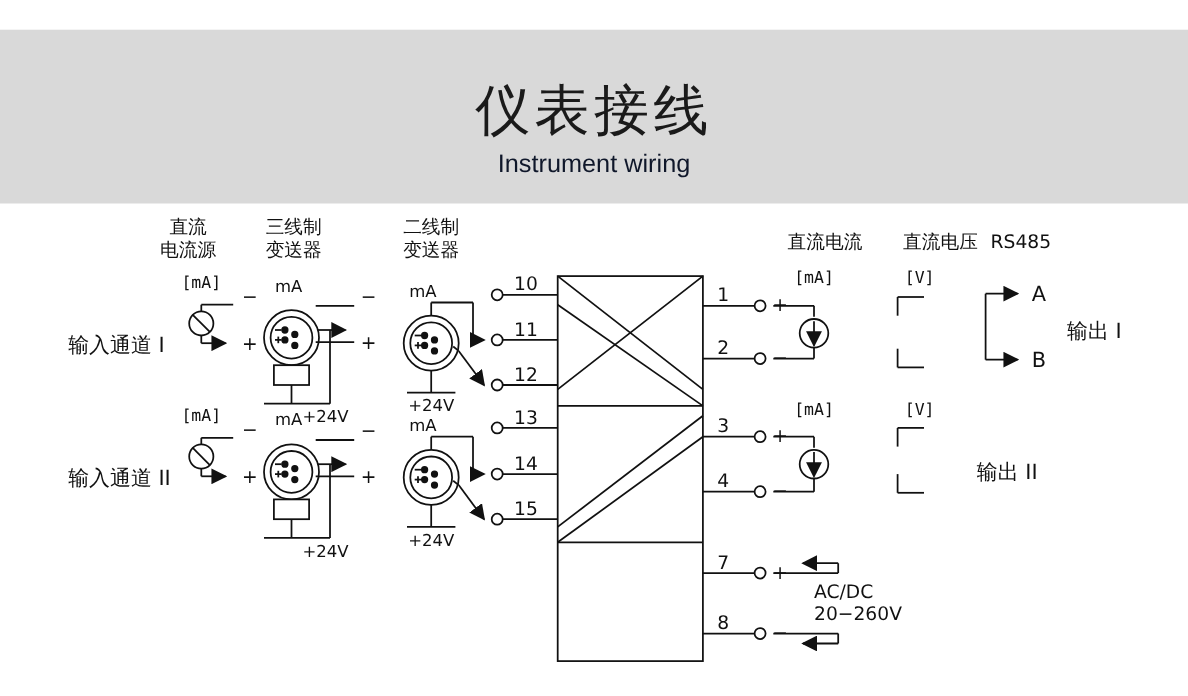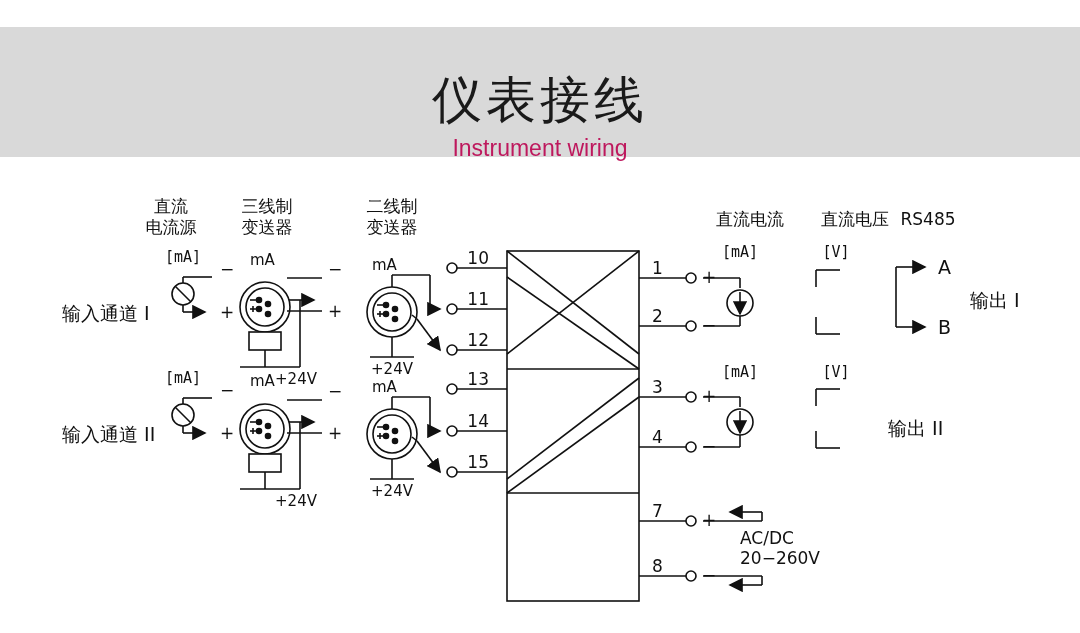--- a/index.html
+++ b/index.html
@@ -4,37 +4,37 @@
 <style>
   html,body{margin:0;padding:0;}
   body{
     width:1080px;height:633px;
     background:#ffffff;
     font-family:"Liberation Sans", sans-serif;
     position:relative;
     overflow:hidden;
   }
   #header{
-    position:absolute;left:0;top:27px;width:1080px;height:130px;
+    position:absolute;left:0;top:27px;width:1080px;height:158px;
     background:#d9d9d9;
   }
   #title-cn{
     position:absolute;left:0;top:40px;width:1080px;
     text-align:center;
     font-size:50px;
     letter-spacing:4px;
     color:#1a1a1a;
     font-family:"DejaVu Sans", sans-serif;
     font-weight:500;
   }
   #title-en{
     position:absolute;left:0;top:108px;width:1080px;
     text-align:center;
     font-size:23px;
-    color:#be185d;
+    color:#0f172a;
     font-family:"Liberation Sans", sans-serif;
   }
   #diagram{
     position:absolute;left:0;top:157px;width:1080px;height:420px;
   }
   svg{display:block;}
   .lbl{font-family:"DejaVu Sans", sans-serif;fill:#111;}
   .lbl-s{font-size:15px;}
   .lbl-m{font-size:17px;}
   .lbl-l{font-size:19px;}

